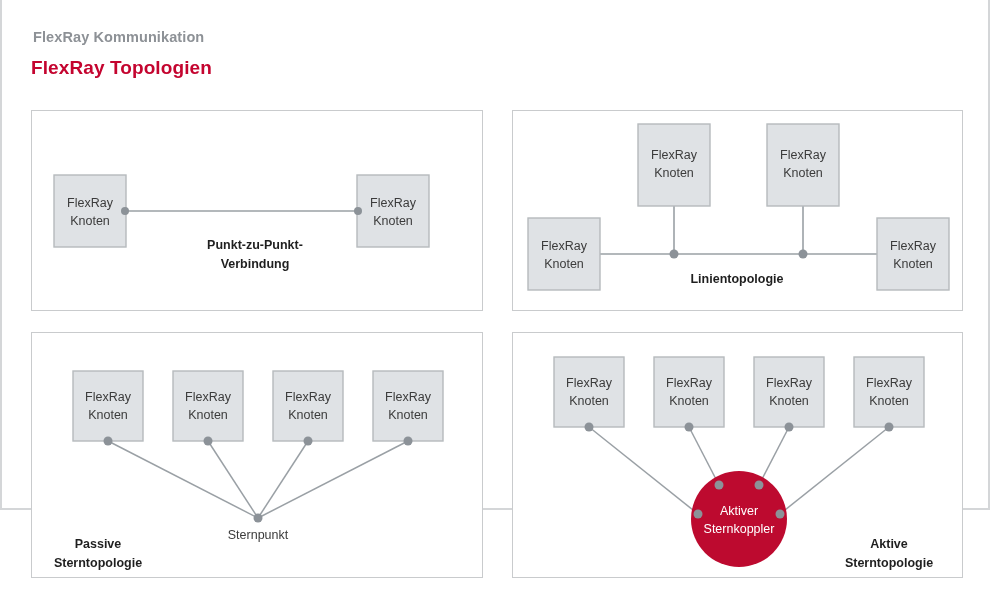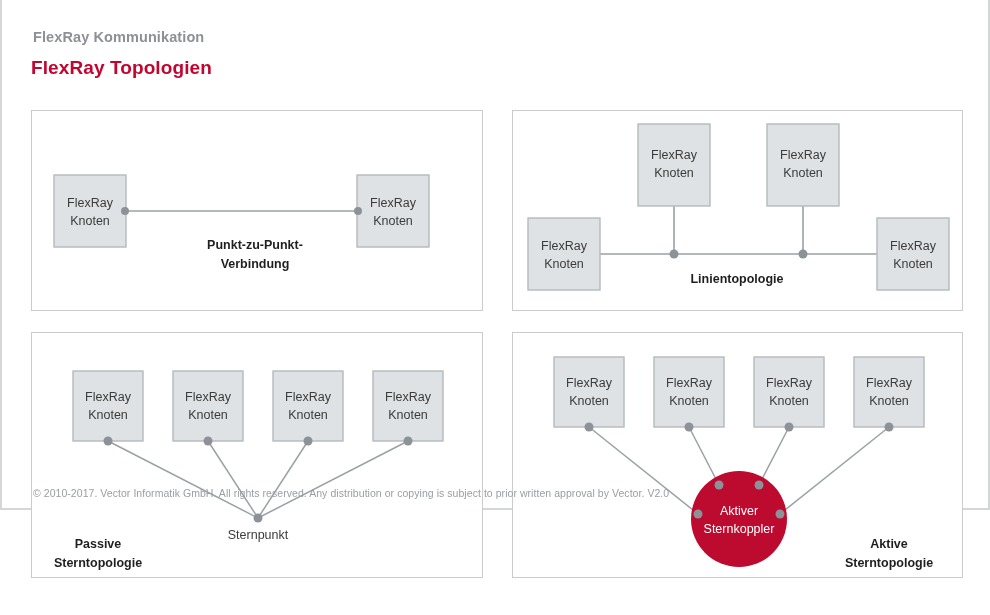--- a/index.html
+++ b/index.html
@@ -196,14 +196,13 @@
       <circle cx="185" cy="181" r="4.5" fill="#8c9298"></circle>
       <circle cx="206" cy="152" r="4.5" fill="#8c9298"></circle>
       <circle cx="246" cy="152" r="4.5" fill="#8c9298"></circle>
       <circle cx="267" cy="181" r="4.5" fill="#8c9298"></circle>
 
       <text x="376" y="215" text-anchor="middle" font-family="Liberation Sans, sans-serif" font-size="12.5" font-weight="bold" fill="#1f1f1f">Aktive</text>
       <text x="376" y="234" text-anchor="middle" font-family="Liberation Sans, sans-serif" font-size="12.5" font-weight="bold" fill="#1f1f1f">Sterntopologie</text>
     </svg>
   </div>
 
-  <div class="footer">© 2010-2017. Vector Informatik GmbH. All rights reserved. Any distribution or copying is subject to prior written approval by Vector. V2.0</div>
 </div>
 
 </body></html>

